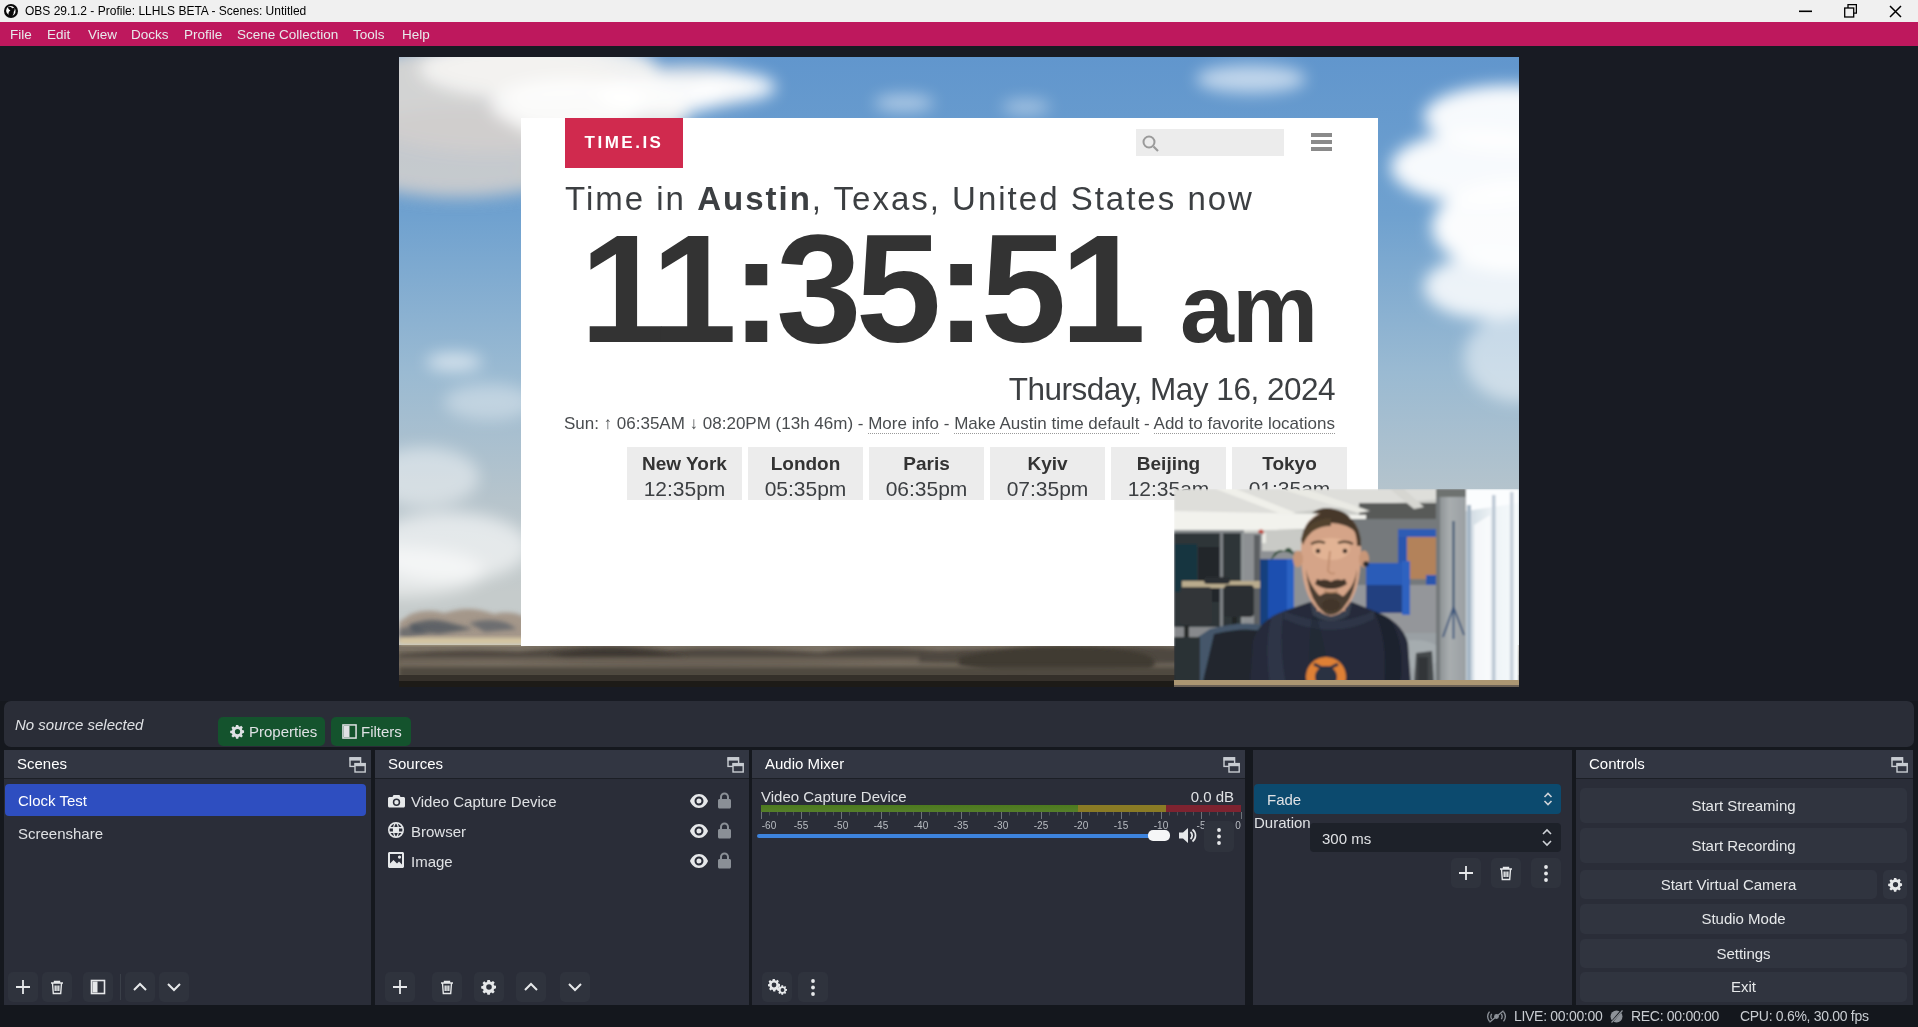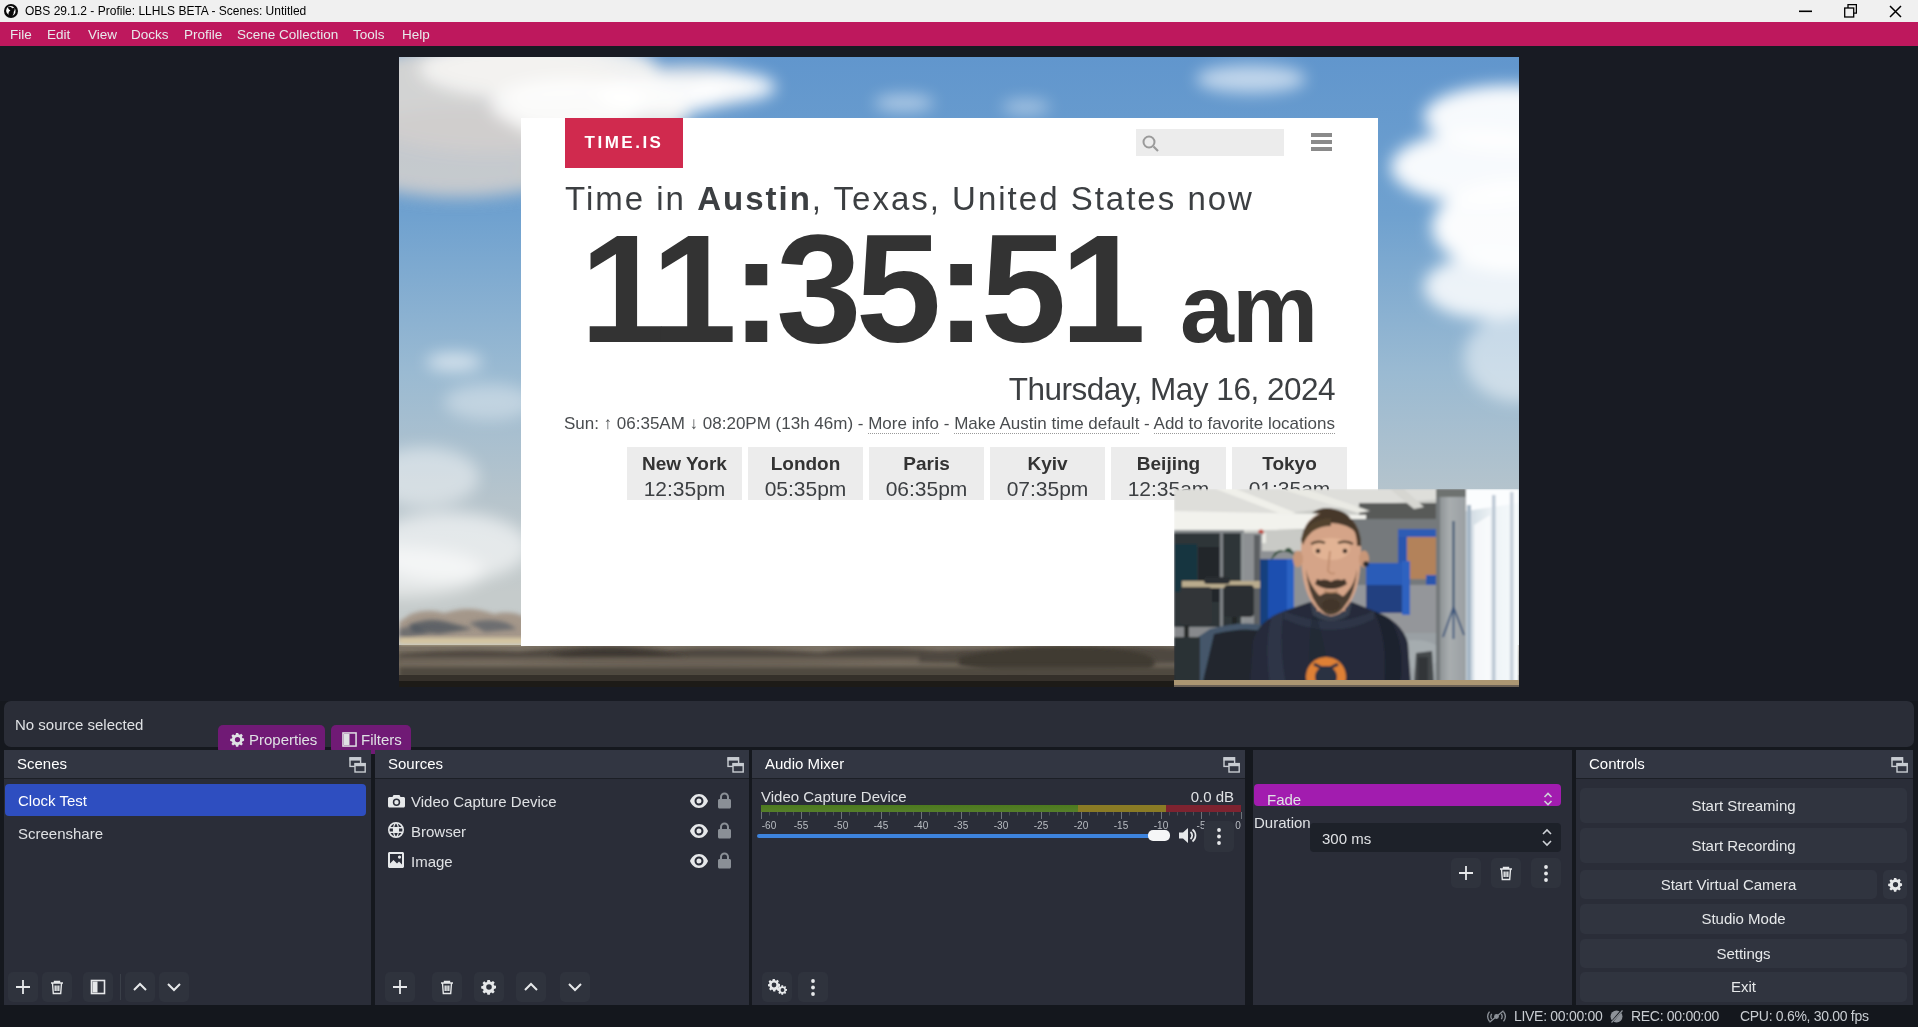--- a/index.html
+++ b/index.html
@@ -33,22 +33,22 @@
 .dateline { position:absolute; right:43px; top:253px; font-size:31.5px; letter-spacing:-0.5px; color:#3c3f42; }
 .sunline { position:absolute; right:43px; top:296px; text-align:right; font-size:17px; color:#494c4f; }
 .sunline .lnk { border-bottom:1px dotted #9a9a9a; }
 .cities { position:absolute; left:106px; top:329px; width:716px; height:54px; }
 .citybox { position:absolute; top:0; width:115px; height:53px; background:#ececec; text-align:center; }
 .citybox .cn { font-size:19px; font-weight:700; color:#333; margin-top:6px; }
 .citybox .ct { font-size:21px; color:#3c3f42; margin-top:2px; }
 
 
 .srctoolbar { position:absolute; left:4px; top:701px; width:1910px; height:46px; background:#2a2d37; border-radius:7px; }
-.srctoolbar .nss { position:absolute; left:11px; top:15px; font-size:15px; color:#dfe1e4; }
-.tbtn { position:absolute; top:24px; height:29px; background:#701a75; border-radius:5px; color:#dfe1e4; font-size:15px; line-height:29px; }
+.srctoolbar .nss { position:absolute; left:11px; top:15px; font-size:15px; color:#dfe1e4;font-style:italic; }
+.tbtn { position:absolute; top:16px; height:29px; background:#14532d; border-radius:5px; color:#dfe1e4; font-size:15px; line-height:29px; }
 .panel { position:absolute; top:750px; background:#2a2d38; }
 .phead { position:absolute; left:0; top:0; width:100%; height:29px; background:#323642; border-bottom:1px solid #1c1f26; }
 .phead .pt { position:absolute; left:13px; top:5px; font-size:15px; font-weight:400; color:#fff; }
 .popout { position:absolute; right:5px; top:6px; width:17px; height:17px; }
 .ibtn { position:absolute; width:30px; height:30px; background:#2f333d; border-radius:5px; }
 .srow { position:absolute; left:0; width:100%; height:30px; font-size:15px; color:#dfe1e4; }
 .srow .nm { position:absolute; left:36px; top:7px; }
 
 .cbtn { background:#30343f; border-radius:5px; color:#e6e8ea; font-size:15px; text-align:center; line-height:29px; }
 .cbtn[style*="height:35px"] { line-height:35px; }
@@ -582,21 +582,21 @@
       </svg>
     <div class="ibtn" style="left:46px;top:222px"></div>
     <svg class="abs" style="left:59px;top:229px" width="4" height="17" viewBox="0 0 4 17">
         <circle cx="2" cy="2" r="1.9" fill="#e6e8ea"></circle>
         <circle cx="2" cy="8.5" r="1.9" fill="#e6e8ea"></circle>
         <circle cx="2" cy="15" r="1.9" fill="#e6e8ea"></circle>
       </svg>
   </div>
 
   <div class="panel" style="left:1253px;width:319px;height:255px">
-    <div class="abs" style="left:1px;top:34px;width:307px;height:22px;background:#a21caf;border-radius:4px">
+    <div class="abs" style="left:1px;top:34px;width:307px;height:30px;background:#0c4a6e;border-radius:4px">
       <span class="abs" style="left:13px;top:7px;font-size:15px;color:#dfe1e4">Fade</span>
       <svg class="abs" style="right:8px;top:7px" width="10" height="16" viewBox="0 0 10 16">
           <path d="M1.5 6 L5 2.5 L8.5 6 M1.5 10 L5 13.5 L8.5 10" stroke="#cfd3d8" stroke-width="1.6" fill="none"></path>
         </svg>
     </div>
     <span class="abs" style="left:1px;top:64px;font-size:15px;color:#dfe1e4">Duration</span>
     <div class="abs" style="left:57px;top:73px;width:251px;height:29px;background:#1d2129;border-radius:4px">
       <span class="abs" style="left:12px;top:7px;font-size:15px;color:#dfe1e4">300 ms</span>
       <svg class="abs" style="right:8px;top:4px" width="12" height="21" viewBox="0 0 12 21">
           <path d="M2 7 L6 3 L10 7 M2 14 L6 18 L10 14" stroke="#cfd3d8" stroke-width="1.6" fill="none"></path>

